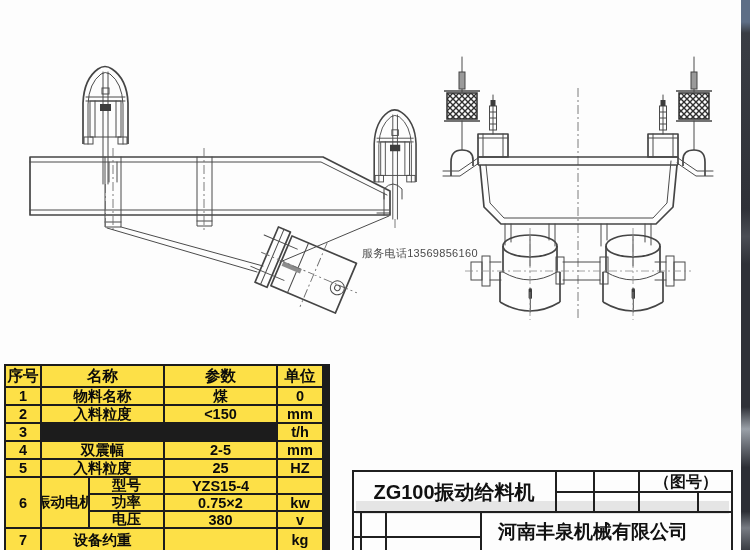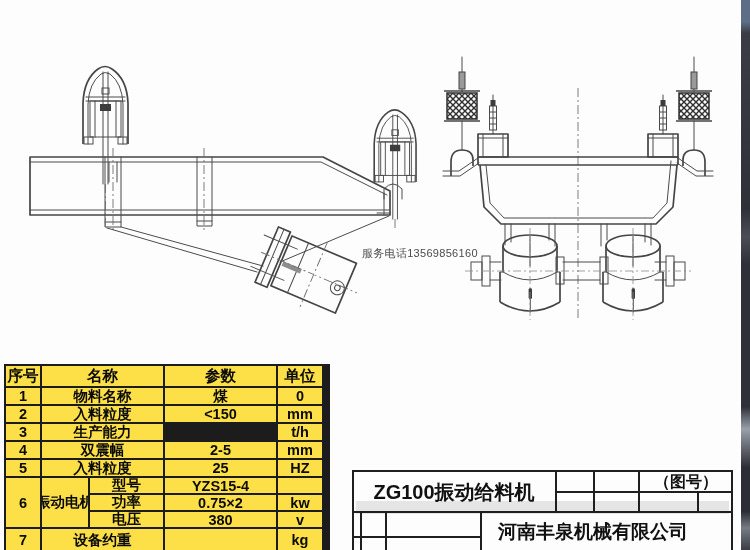--- a/index.html
+++ b/index.html
@@ -193,21 +193,20 @@
     <div class="tc" style="grid-area:2/2/3/4">物料名称</div>
     <div class="tc" style="grid-area:2/4">煤</div>
     <div class="tc" style="grid-area:2/5">0</div>
 
     <div class="tc" style="grid-area:3/1">2</div>
     <div class="tc" style="grid-area:3/2/4/4">入料粒度</div>
     <div class="tc" style="grid-area:3/4">&lt;150</div>
     <div class="tc" style="grid-area:3/5">mm</div>
 
     <div class="tc" style="grid-area:4/1">3</div>
-    <div class="tc" style="grid-area:4/2/5/4">生产能力</div>
     <div class="tc" style="grid-area:4/5">t/h</div>
 
     <div class="tc" style="grid-area:5/1">4</div>
     <div class="tc" style="grid-area:5/2/6/4">双震幅</div>
     <div class="tc" style="grid-area:5/4">2-5</div>
     <div class="tc" style="grid-area:5/5">mm</div>
 
     <div class="tc" style="grid-area:6/1">5</div>
     <div class="tc" style="grid-area:6/2/7/4">入料粒度</div>
     <div class="tc" style="grid-area:6/4">25</div>

